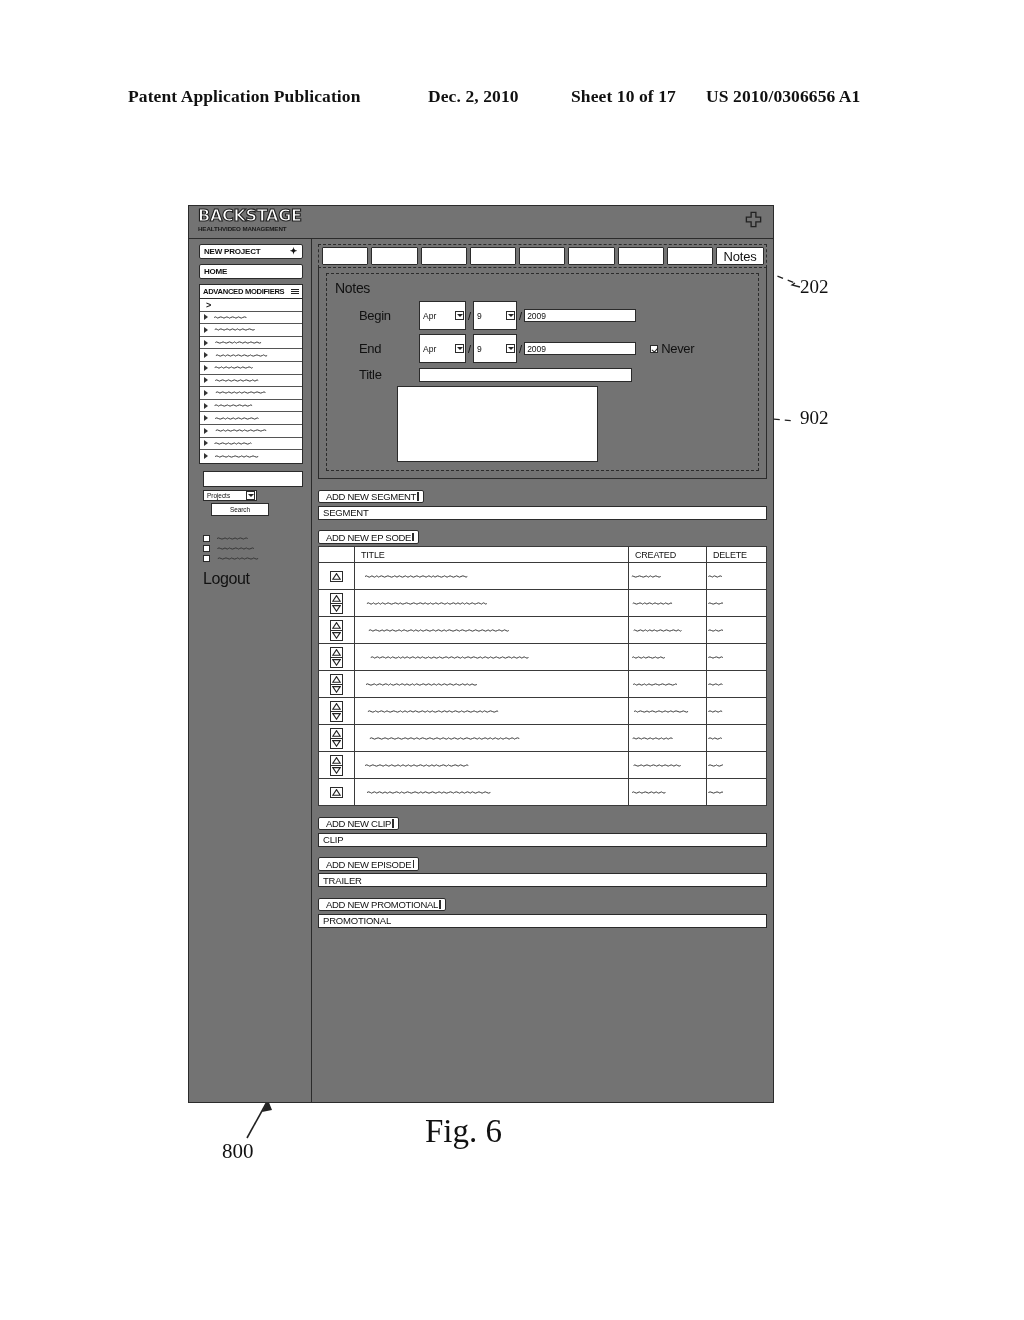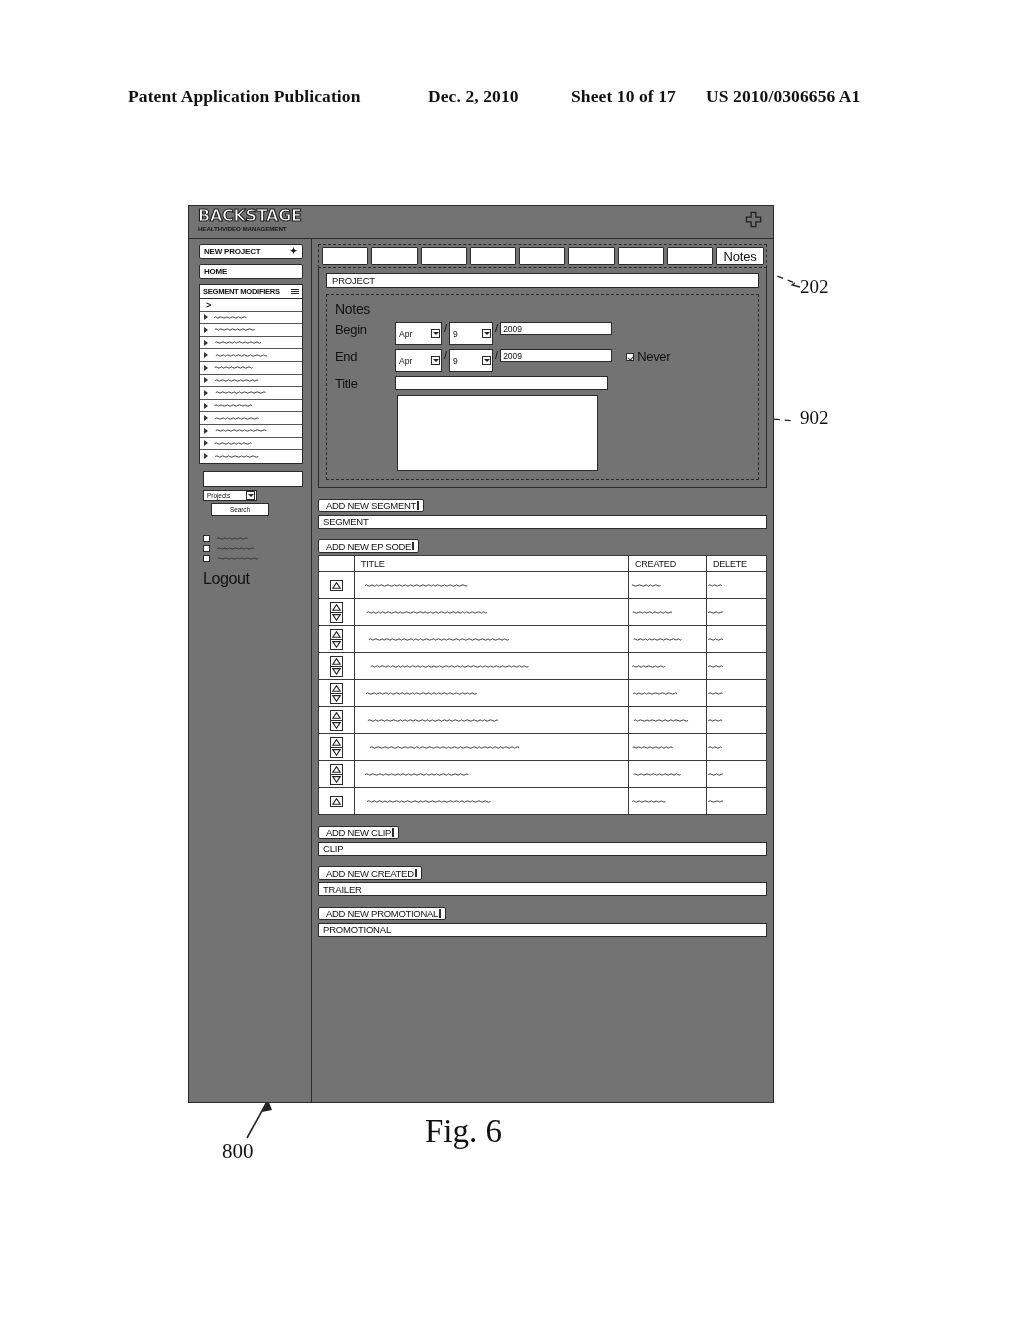--- a/index.html
+++ b/index.html
@@ -150,24 +150,24 @@
     height:15px;border:1.3px solid #2b2b2b;background:#fff;
     display:flex;align-items:center;padding-left:5px;
     font-size:9.5px;letter-spacing:-.2px;box-sizing:border-box;
     margin-bottom:6px;
   }
   .notes-box{
     border:1.5px dashed #2b2b2b;
     padding:6px 8px 8px 8px;
   }
   .notes-title{font-size:14px;letter-spacing:-.3px;margin-bottom:5px;}
-  .frow{display:flex;align-items:flex-start;margin-bottom:4px;}
+  .frow{display:flex;align-items:center;margin-bottom:4px;margin-left:24px;}
   .flabel{width:60px;font-size:13px;letter-spacing:-.3px;}
   .dd{
-    height:23px;border:1.2px solid #2b2b2b;background:#fff;
+    height:29px;border:1.2px solid #2b2b2b;background:#fff;
     display:flex;align-items:center;justify-content:space-between;
     font-size:8.5px;padding:0 1px 0 3px;box-sizing:border-box;
   }
   .dd.mon{width:47px;}
   .dd.day{width:44px;}
   .yr{
     width:112px;height:13px;border:1.2px solid #2b2b2b;background:#fff;
     font-size:8.5px;display:flex;align-items:center;padding-left:2px;
     box-sizing:border-box;
   }
@@ -309,21 +309,21 @@
       <span>NEW PROJECT</span>
       <span class="plus-small">✦</span>
     </div>
 
     <div class="sb-btn">
       <span>HOME</span>
     </div>
 
     <div class="sb-panel">
       <div class="sb-panel-head">
-        <span>SEGMENT MODIFIERS</span>
+        <span>ADVANCED MODIFIERS</span>
         <span class="hamburger">
             <i></i>
             <i></i>
             <i></i>
           </span>
       </div>
       <div class="sb-item first">
         <span>&gt;</span>
       </div>
       <div id="modifier-list">
@@ -484,23 +484,20 @@
           <div class="tab"></div>
           <div class="tab"></div>
         </div>
       <div class="tab notes">
         <span>Notes</span>
       </div>
     </div>
 
     <div class="project-panel">
 
-      <div class="project-bar">
-        <span>PROJECT</span>
-      </div>
 
       <div class="notes-box">
         <div class="notes-title">Notes</div>
 
         <div class="frow">
           <div class="flabel">Begin</div>
           <div class="dd mon">
             <span>Apr</span>
             <span class="caret-box">
                 <span class="caret"></span>
@@ -839,21 +836,21 @@
       </table>
     </div>
 
     <div id="bottom-sections">
         <div class="section"><div class="sec-btn">
             <span>ADD NEW CLIP</span>
           </div><div class="sec-bar">
             <span>CLIP</span>
           </div></div>
         <div class="section"><div class="sec-btn">
-            <span>ADD NEW CREATED</span>
+            <span>ADD NEW EPISODE</span>
           </div><div class="sec-bar">
             <span>TRAILER</span>
           </div></div>
         <div class="section"><div class="sec-btn">
             <span>ADD NEW PROMOTIONAL</span>
           </div><div class="sec-bar">
             <span>PROMOTIONAL</span>
           </div></div>
       </div>
   </div>

